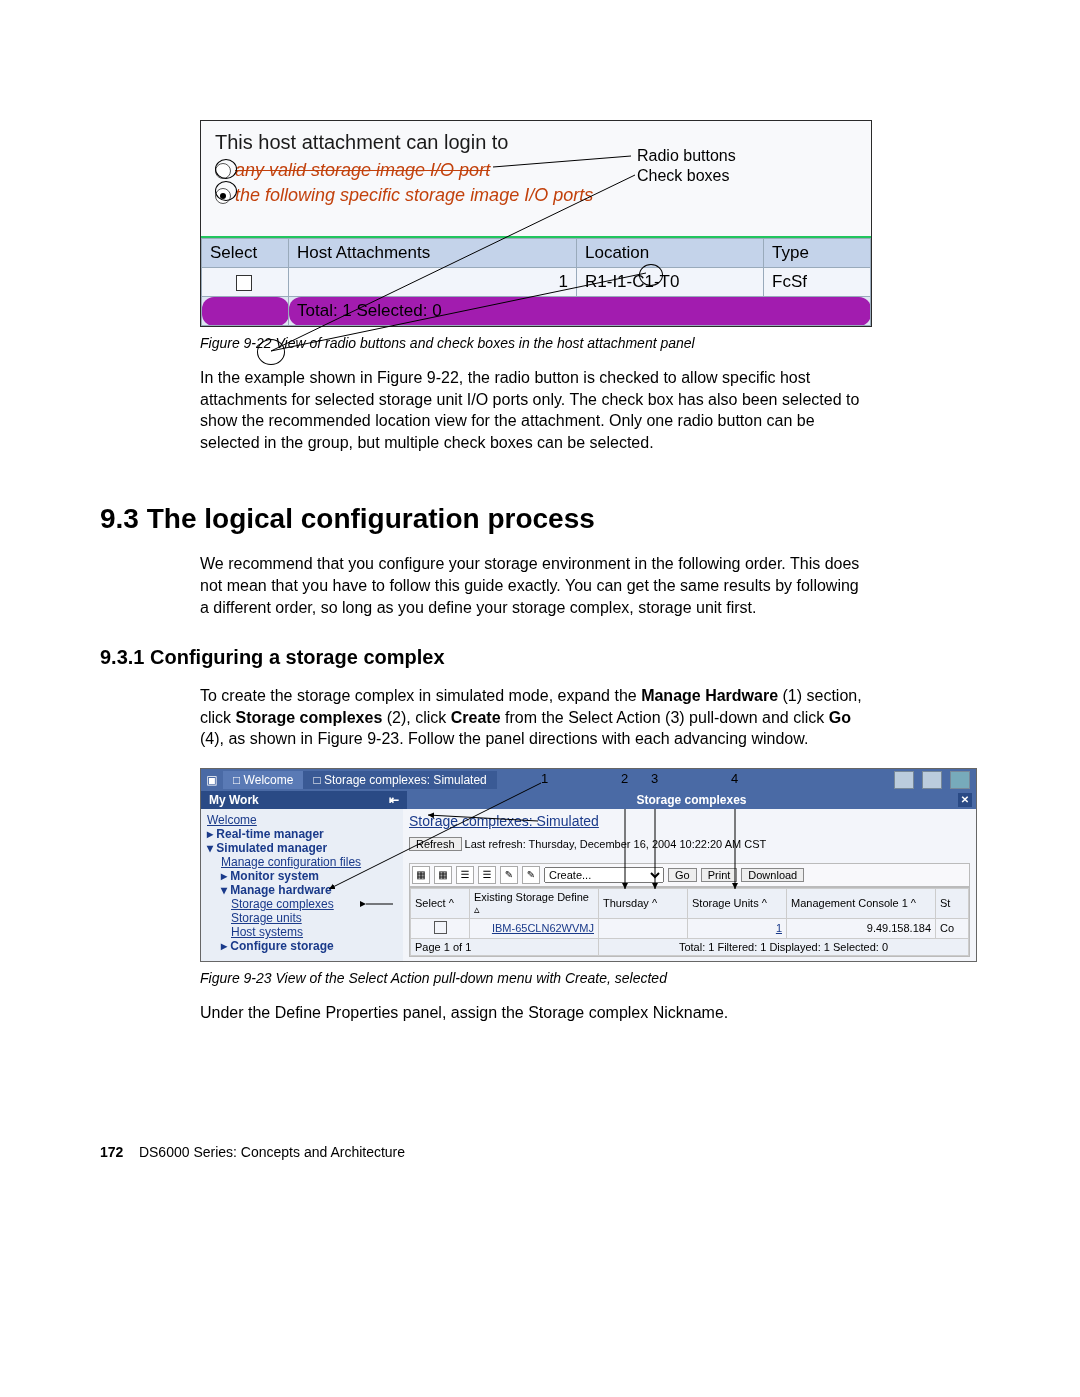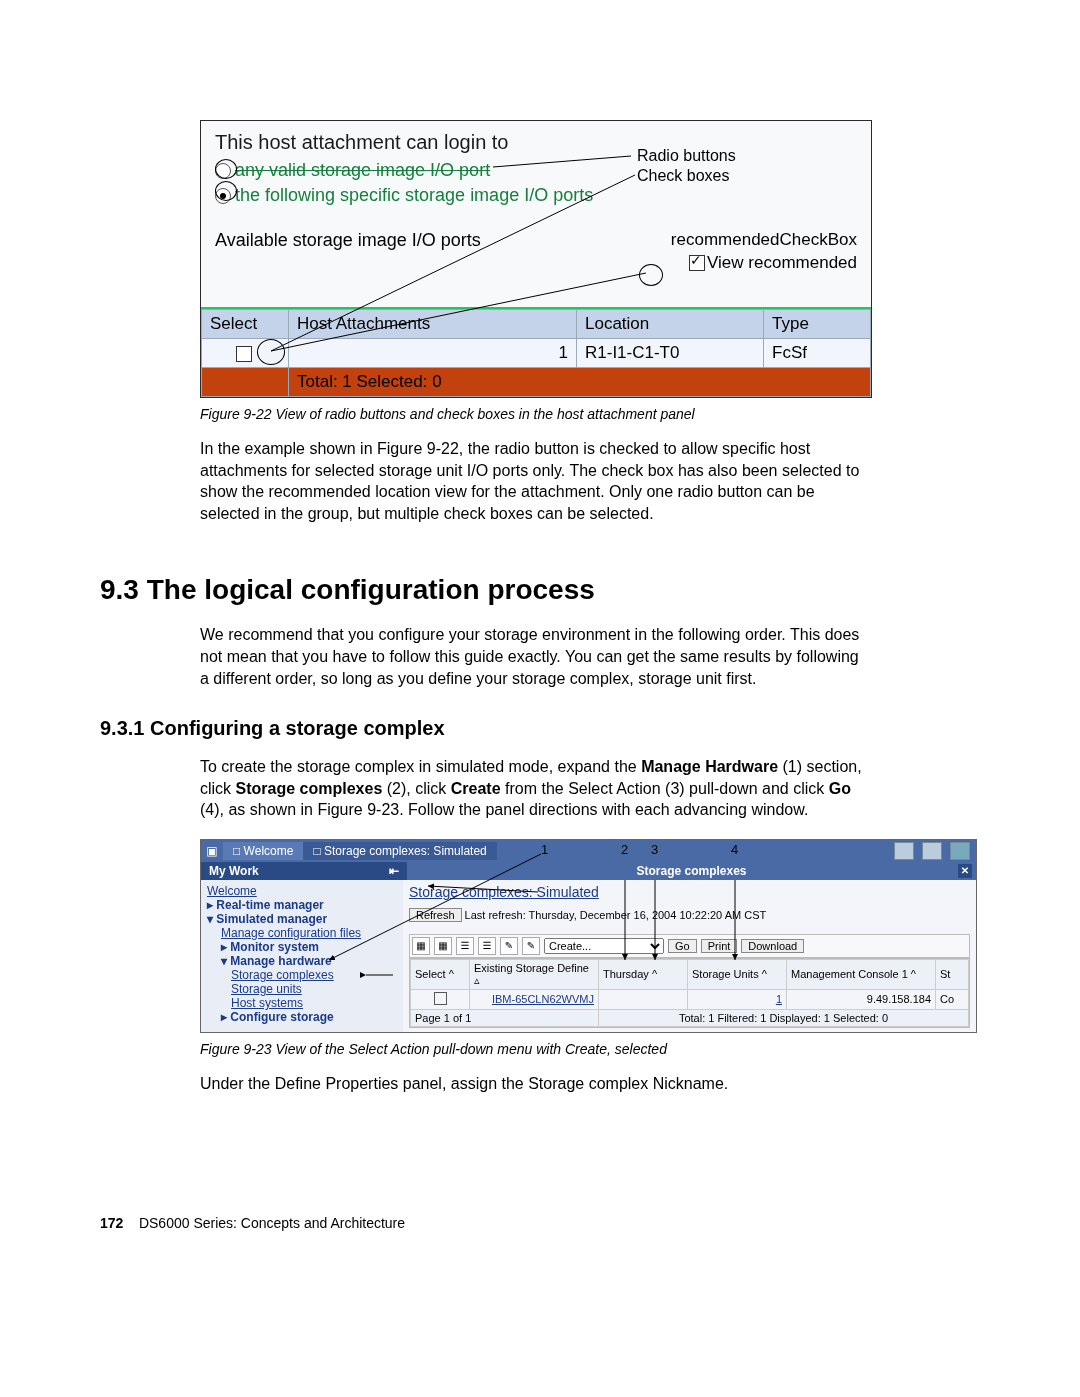--- a/index.html
+++ b/index.html
@@ -24,24 +24,25 @@
     position: relative;
     background: #f8f9fb;
   }
   .panel1 .top {
     padding: 10px 10px 6px 14px;
     font-size: 20px;
     color: #1a1a1a;
   }
   .panel1 .radio-line {
     font-size: 18px;
-    color: #15803d;
+    color: #c2410c;
     padding: 0 14px 4px 14px;
     display: flex;
     align-items: center;
+    font-style: italic;
   }
   .panel1 .radio-line .circle {
     width: 14px; height:14px; border:1px solid #555; border-radius:50%;
     display:inline-flex; align-items:center; justify-content:center; margin-right:4px;
     background:#fff;
   }
   .panel1 .radio-line .dot {
     width:6px; height:6px; background:#000; border-radius:50%;
   }
   .panel1 .strike { text-decoration: line-through; }
@@ -69,21 +70,21 @@
   .panel1 table {
     width:100%; border-collapse:collapse; font-size:17px;
   }
   .panel1 th {
     text-align:left; font-weight:normal; background:#c4d3ea;
     border:1px solid #9ab; padding:4px 8px;
   }
   .panel1 td {
     border:1px solid #9ab; padding:4px 8px; background:#f2f5fb;
   }
-  .panel1 .footrow td { background:#c2410c; }
+  .panel1 .footrow td { background:#a21caf;border-radius:12px; }
   .panel1 .ring {
     position:absolute; border:1.5px solid #000; border-radius:50%;
   }
   .caption {
     font-style: italic;
     font-size: 14px;
     margin: 8px 0 12px 100px;
   }
   .body-text {
     font-size: 16px;
@@ -217,29 +218,20 @@
     <div class="top">This host attachment can login to</div>
     <div class="radio-line">
       <span class="circle"></span>
       <span class="strike">any valid storage image I/O port</span>
     </div>
     <div class="radio-line">
       <span class="circle">
           <span class="dot"></span>
         </span>
       <span>the following specific storage image I/O ports</span>
-    </div>
-    <div class="avail">
-      <span>Available storage image I/O ports</span>
-      <span class="cb-wrap">
-        <span class="lbl1">recommendedCheckBox</span>
-        <span>
-          <span class="cb checked"></span><span class="lbl2">View recommended</span>
-        </span>
-      </span>
     </div>
     <div class="tbl-area">
       <table>
         <tbody>
             <tr>
           <th style="width:70px">Select</th>
           <th>Host Attachments</th>
           <th style="width:170px">Location</th>
           <th style="width:90px">Type</th>
         </tr>

